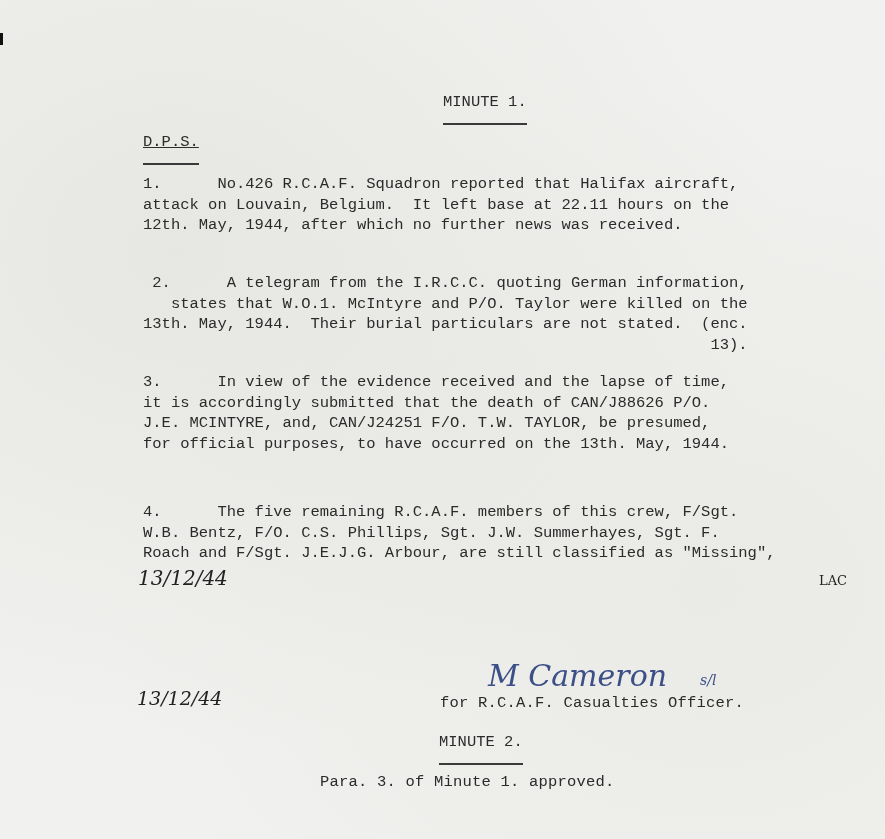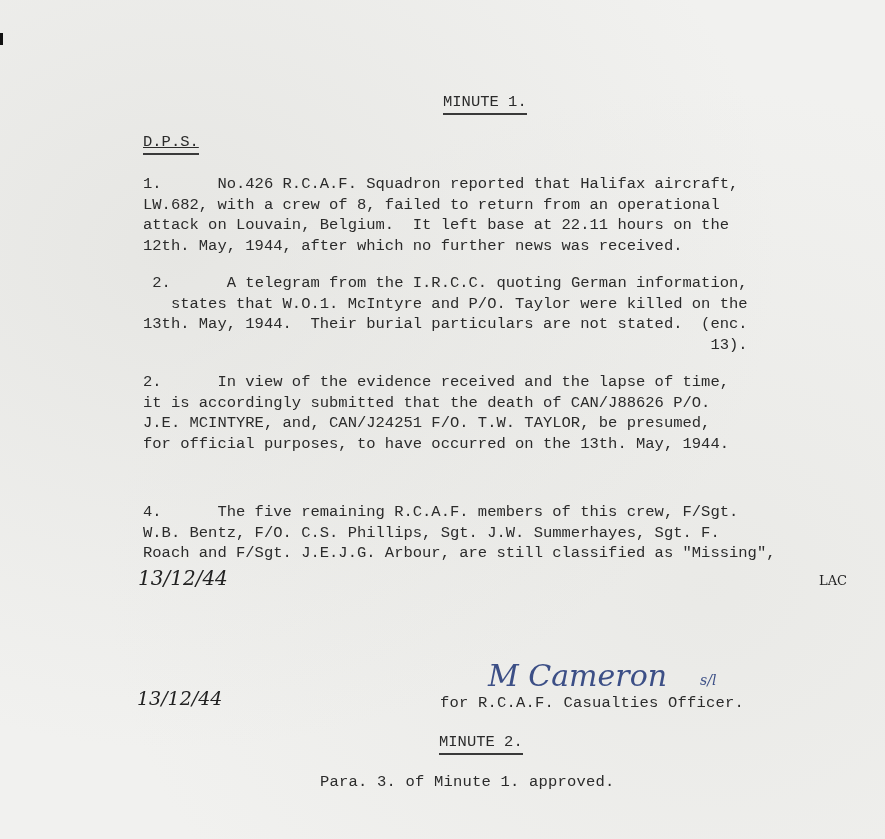--- a/index.html
+++ b/index.html
@@ -37,21 +37,21 @@
       white-space: pre;
       color: #2b2b2b;
       line-height: 20px;
     }
     .heading {
       position: absolute;
       font-size: 15.5px;
       white-space: pre;
       color: #2b2b2b;
       border-bottom: 2px solid #3a3a3a;
-      padding-bottom: 2px;
+      padding-bottom: 12px;
       line-height: 18px;
     }
     .para {
       position: absolute;
       left: 143px;
       font-size: 15.5px;
       line-height: 20.5px;
       color: #2b2b2b;
     }
     .para .line {
@@ -72,34 +72,33 @@
 
 <div class="page">
   <div class="edge-mark"></div>
 
   <div class="heading" style="left:443px; top:93px;">MINUTE 1.</div>
 
   <div class="heading" style="left:143px; top:133px;text-decoration:underline;">D.P.S.</div>
 
   <div class="para" style="top:174px;font-family:Liberation Mono, monospace;">
     <span class="line">1.      No.426 R.C.A.F. Squadron reported that Halifax aircraft,</span>
-    <span class="line">LW.682, with a crew of 8, failed to return from an operational</span>
     <span class="line">attack on Louvain, Belgium.  It left base at 22.11 hours on the</span>
     <span class="line">12th. May, 1944, after which no further news was received.</span>
   </div>
 
   <div class="para" style="top:273px;text-align:right;">
     <span class="line">2.      A telegram from the I.R.C.C. quoting German information,</span>
     <span class="line">states that W.O.1. McIntyre and P/O. Taylor were killed on the</span>
     <span class="line">13th. May, 1944.  Their burial particulars are not stated.  (enc.</span>
     <span class="line">13).</span>
   </div>
 
   <div class="para" style="top:372px;">
-    <span class="line">2.      In view of the evidence received and the lapse of time,</span>
+    <span class="line">3.      In view of the evidence received and the lapse of time,</span>
     <span class="line">it is accordingly submitted that the death of CAN/J88626 P/O.</span>
     <span class="line">J.E. MCINTYRE, and, CAN/J24251 F/O. T.W. TAYLOR, be presumed,</span>
     <span class="line">for official purposes, to have occurred on the 13th. May, 1944.</span>
   </div>
 
   <div class="para" style="top:458px;margin-top:44px;">
     <span class="line">4.      The five remaining R.C.A.F. members of this crew, F/Sgt.</span>
     <span class="line">W.B. Bentz, F/O. C.S. Phillips, Sgt. J.W. Summerhayes, Sgt. F.</span>
     <span class="line">Roach and F/Sgt. J.E.J.G. Arbour, are still classified as "Missing",</span>
   </div>

